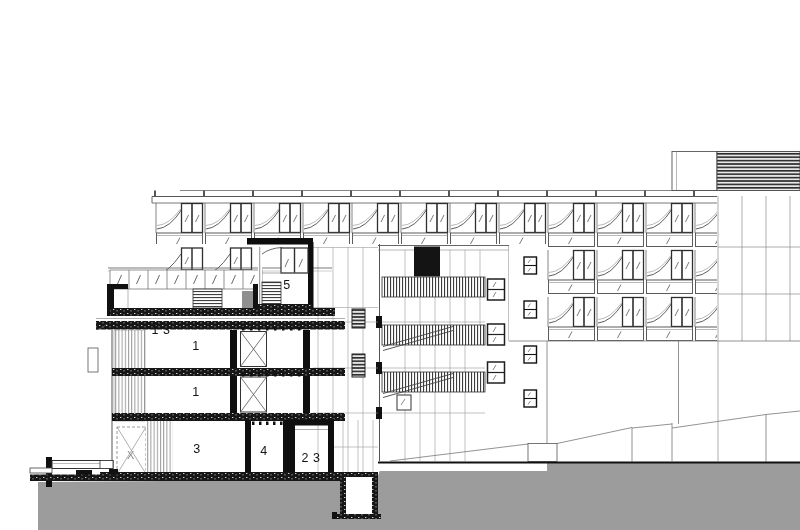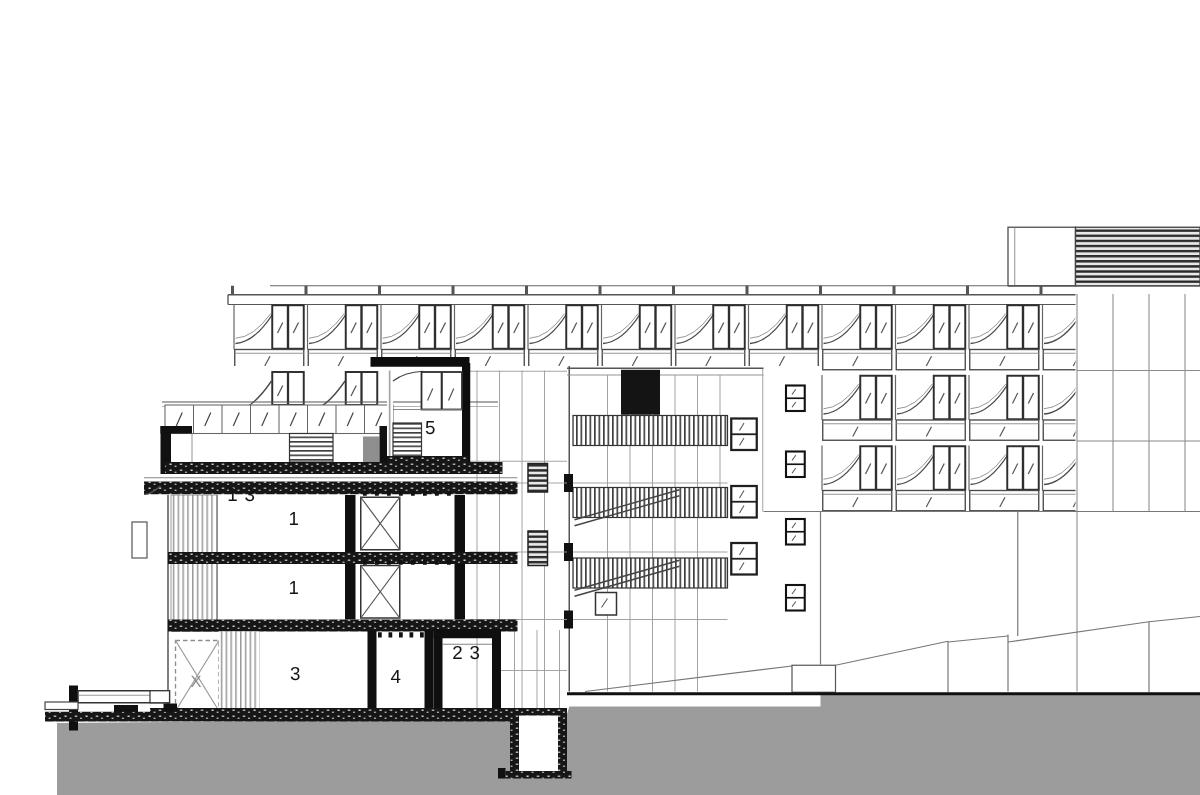--- a/index.html
+++ b/index.html
@@ -406,16 +406,16 @@
 
   <rect x="378" y="461.5" width="422" height="2" fill="#111"></rect>
 </svg>
 
 <span class="room-label" style="left:144px;top:291px;width:34px;margin-top:32px;">1 3</span>
 <span class="room-label" style="left:280px;top:278px;width:14px;">5</span>
 <span class="room-label" style="left:189px;top:339px;width:14px;">1</span>
 <span class="room-label" style="left:189px;top:385px;width:14px;">1</span>
 <span class="room-label" style="left:190px;top:442px;width:14px;">3</span>
 <span class="room-label" style="left:257px;top:444px;width:14px;">4</span>
-<span class="room-label" style="left:295px;top:428px;width:32px;">2 3</span>
+<span class="room-label" style="left:295px;top:451px;width:32px;">2 3</span>
 <span class="room-label dim" style="left:124px;top:448px;width:14px;">X</span>
 
 </div>
 
 </body></html>

